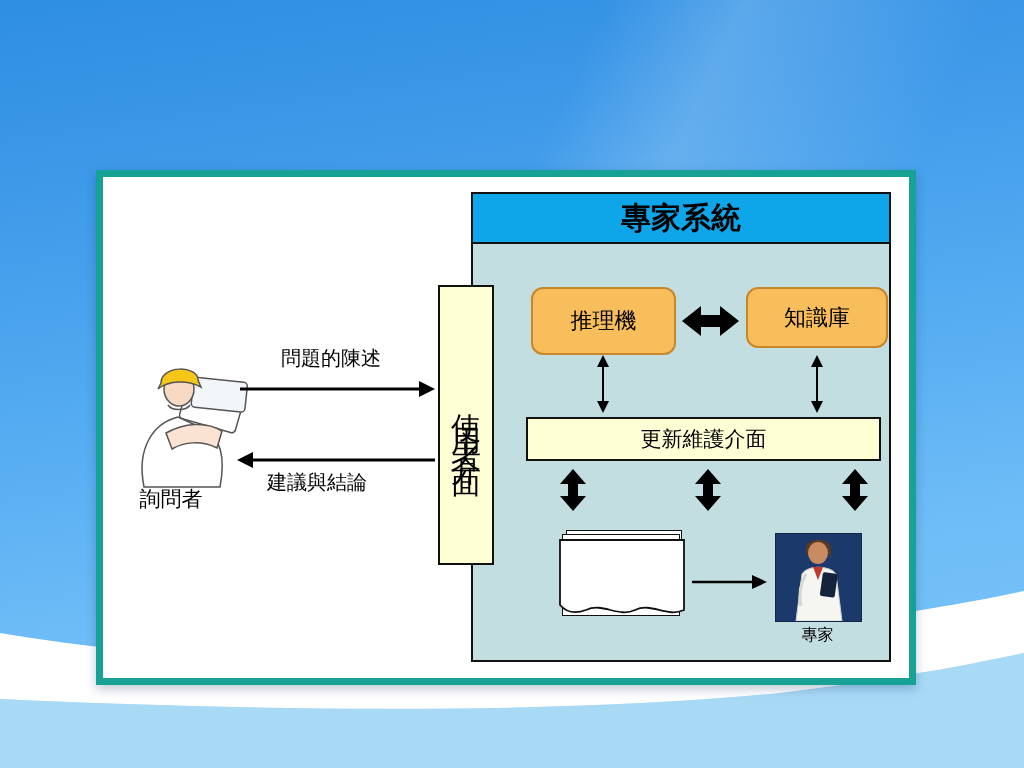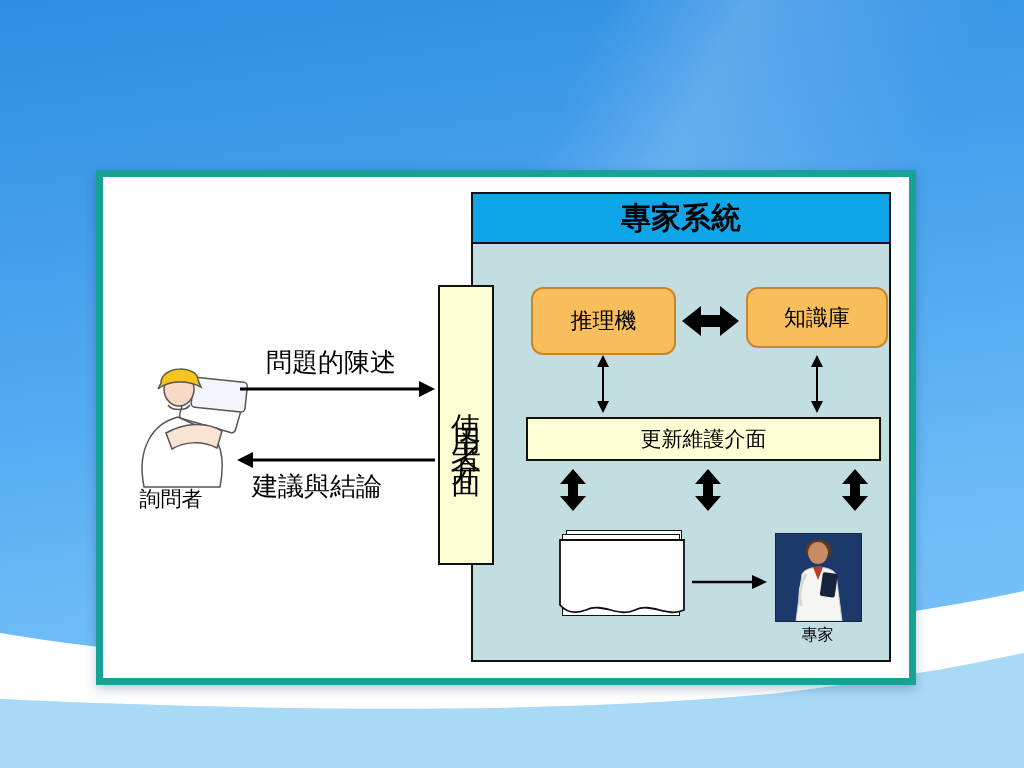--- a/index.html
+++ b/index.html
@@ -22,21 +22,21 @@
     background:#0ea5e9;border-bottom:2px solid #111;box-sizing:border-box;
     display:flex;align-items:center;justify-content:center;
     font-size:30px;font-weight:700;}
   .node{box-sizing:border-box;display:flex;align-items:center;justify-content:center;text-align:center;}
   .orange{background:#f9be5c;border:2px solid #c8862a;border-radius:12px;font-size:22px;}
   .cream{background:#ffffd6;border:2px solid #111;}
   .update-box{font-size:21px;}
   .ui-box{flex-direction:column;}
   .ui-box span{writing-mode:vertical-rl;text-orientation:upright;
     font-size:30px;letter-spacing:14px;line-height:1;}
-  .plain-label{font-size:26px;text-align:center;}
+  .plain-label{font-size:20px;text-align:center;}
   .doc-page{position:absolute;background:#fff;border:1.5px solid #111;box-sizing:border-box;}
   .doc-front{background:transparent;border:none;}
   .doc-text{position:absolute;left:455px;top:378px;width:130px;text-align:center;
     font-size:15px;line-height:1.35;z-index:6;}
   .expert-photo{left:672px;top:356px;width:85px;height:87px;background:#1b3a6b;
     border:1px solid #10264a;overflow:hidden;}
   .arrow-layer{position:absolute;left:0;top:0;width:806px;height:501px;
     pointer-events:none;z-index:5;}
 </style>
 </head>

